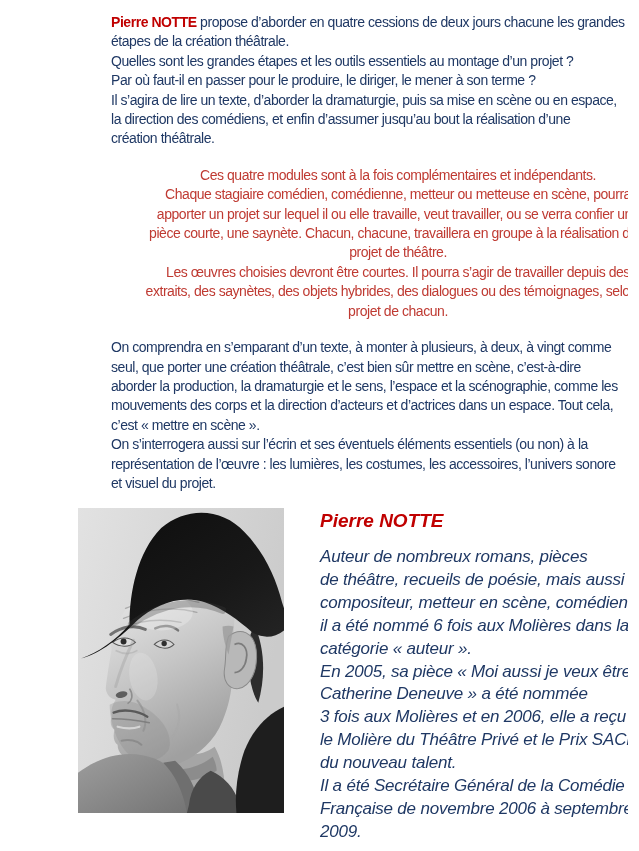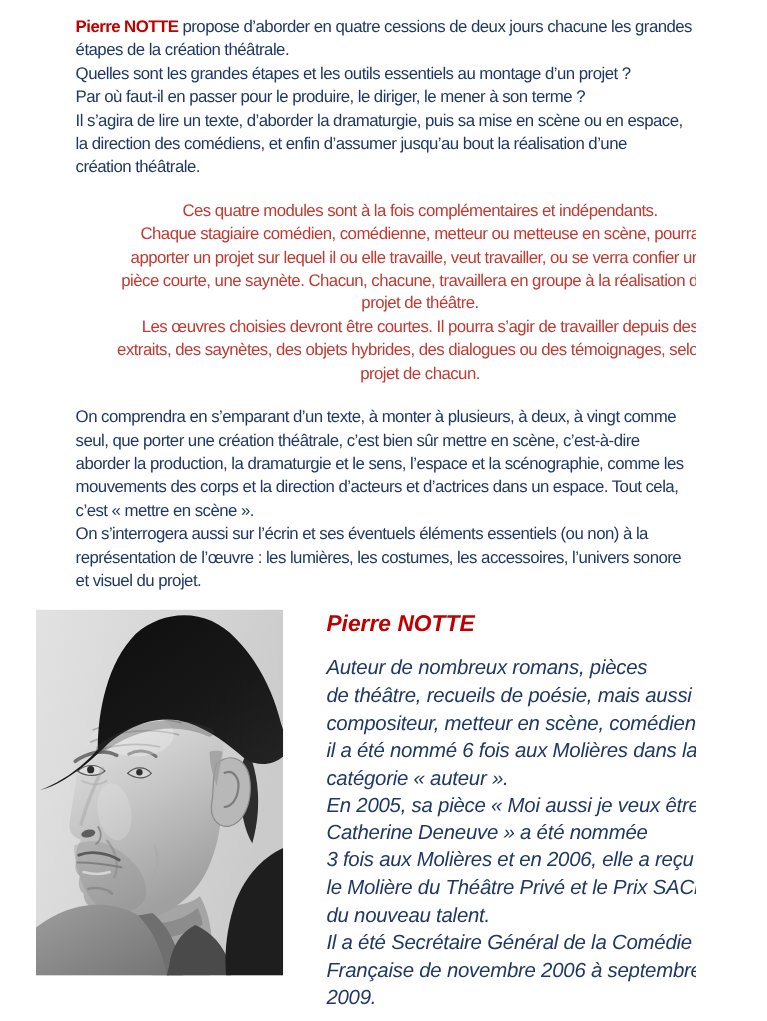--- a/index.html
+++ b/index.html
@@ -2,20 +2,21 @@
 <html lang="fr"><head>
 <meta charset="utf-8">
 <style>
   html,body{margin:0;padding:0;background:#ffffff;}
   .page{
     position:relative;
     width:580px;height:851px;
     background:#ffffff;
     font-family:"Liberation Sans",sans-serif;
     overflow:hidden;
+    margin-left:48px;
   }
   .intro-block{
     position:absolute;
     left:63px;top:13px;width:574px;
     color:#1f3864;
     font-size:14px;line-height:19.4px;letter-spacing:-0.45px;
   }
   .intro-block p{margin:0 0 17px 0;white-space:pre-line;}
   .para-red{color:#bf3a32;text-align:center;}
   .lead-name{color:#c00000;font-weight:bold;}

